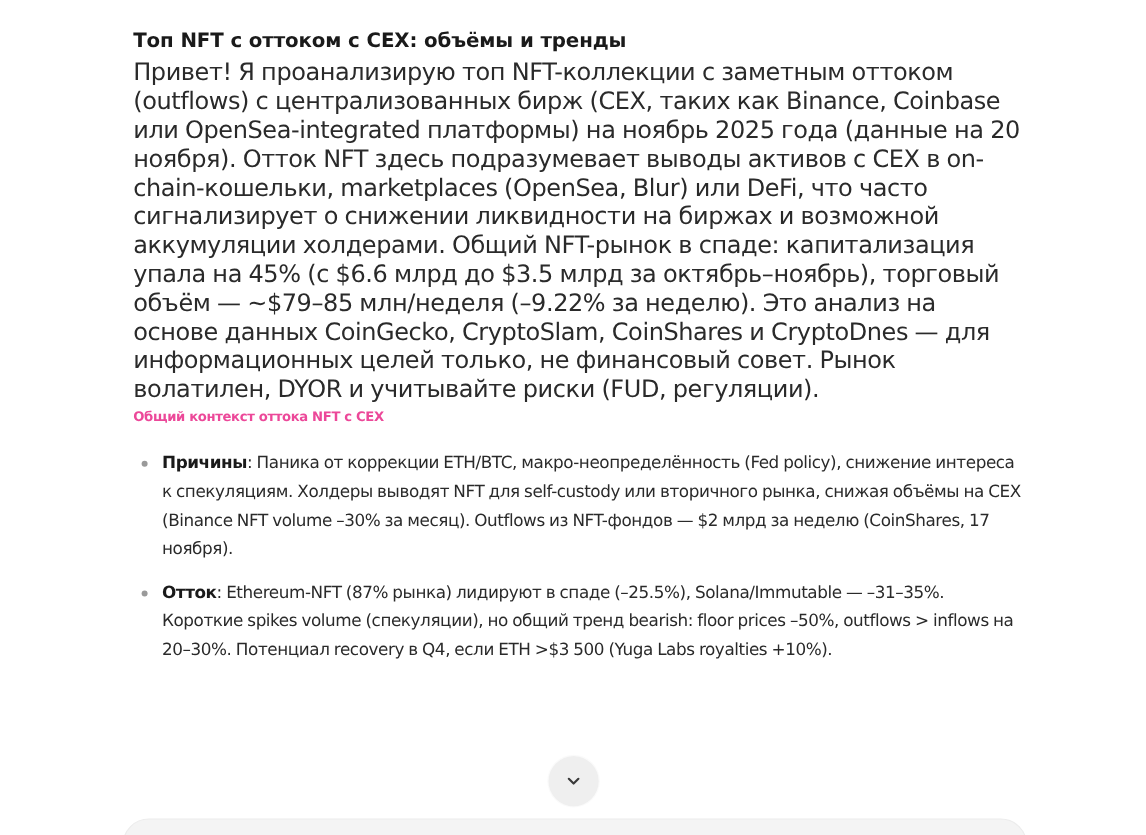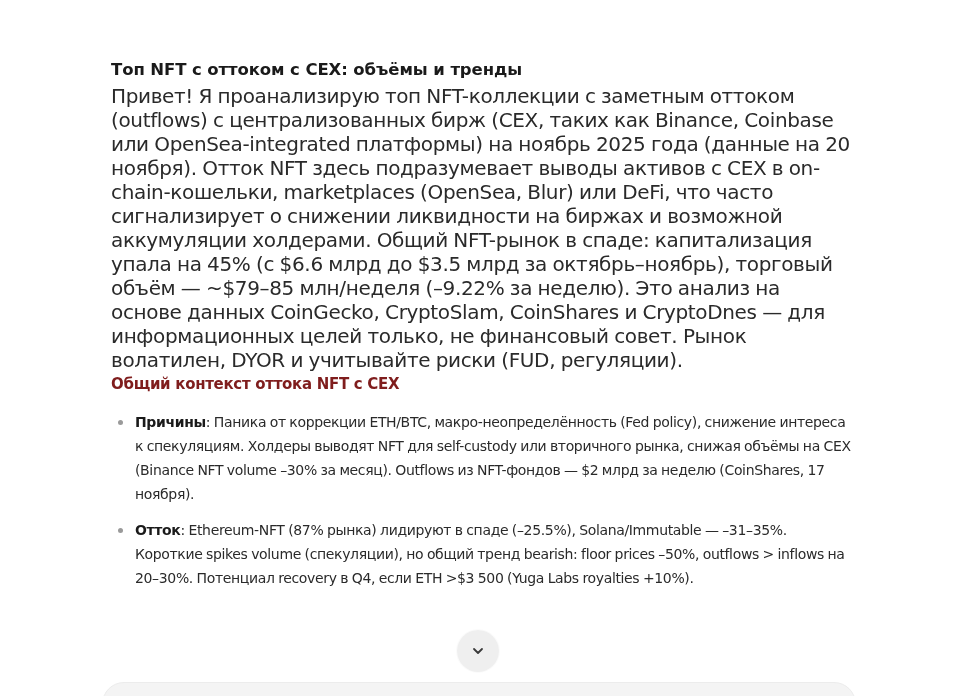--- a/index.html
+++ b/index.html
@@ -13,45 +13,44 @@
       overflow: hidden;
       position: relative;
       font-family: "DejaVu Sans", "Liberation Sans", sans-serif;
       color: #1f1f1f;
     }
     .content {
       position: absolute;
       left: 111px;
       top: 20px;
       width: 740px;
-      margin-top: 36px;
     }
     h2.title {
       margin: 0;
       font-size: 16.5px;
       font-weight: bold;
       line-height: 28px;
       color: #1a1a1a;
       letter-spacing: -0.1px;
     }
     p.para {
       margin: 0;
       font-size: 20px;
       line-height: 24px;
       color: #2a2a2a;
       letter-spacing: -0.35px;
       word-spacing: -0.5px;
     }
     .p1 { margin-top: 13px; }
     h3.section {
       margin: 0;
-      font-size: 15px;
+      font-size: 11px;
       font-weight: bold;
       line-height: 24px;
-      color: #7f1d1d;
+      color: #ec4899;
       letter-spacing: -0.3px;
     }
     .s1 { margin-top: 18px; }
     ul.bullets {
       list-style: none;
       margin: 14px 0 0 0;
       padding: 0;
     }
     ul.bullets li {
       position: relative;

